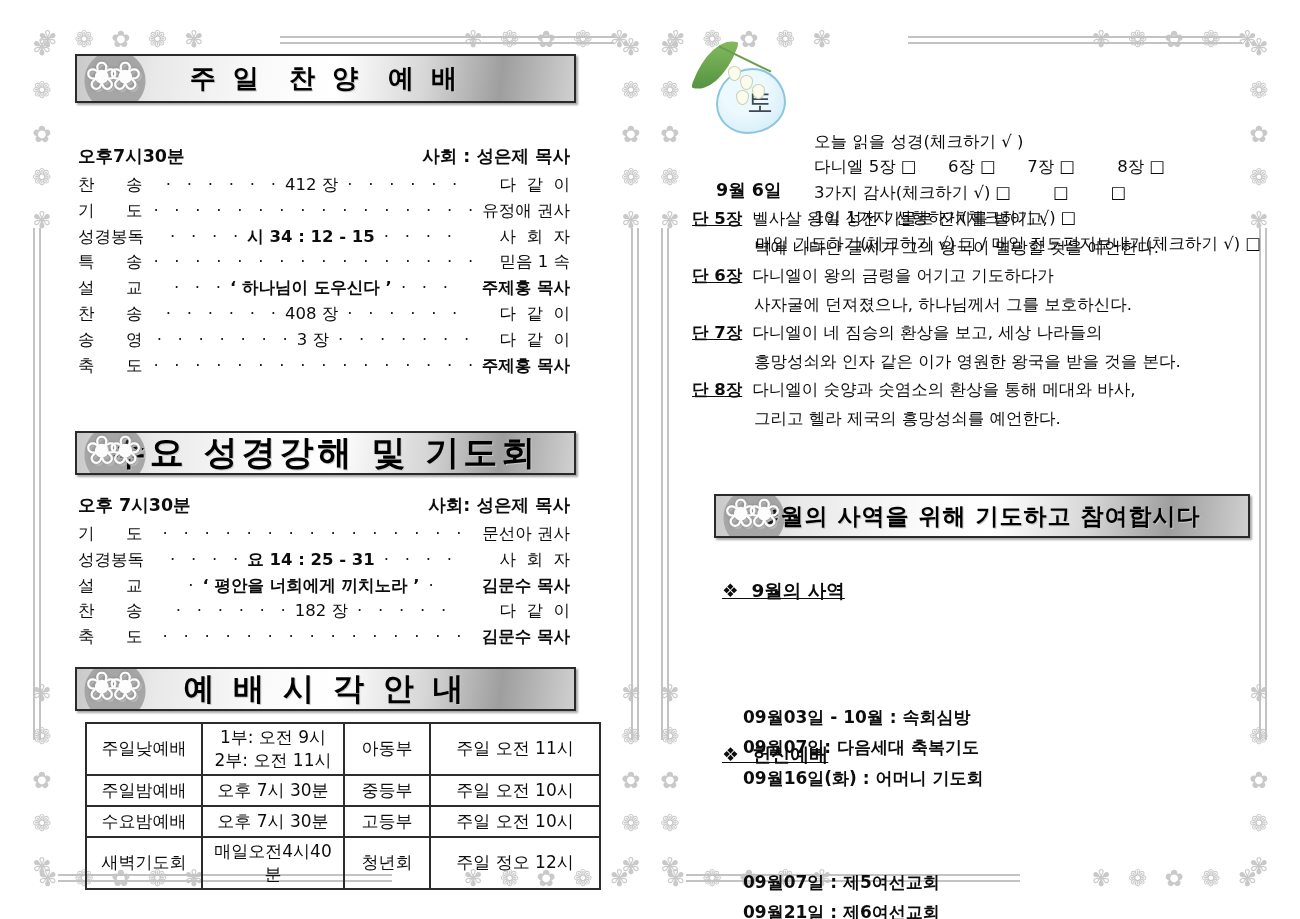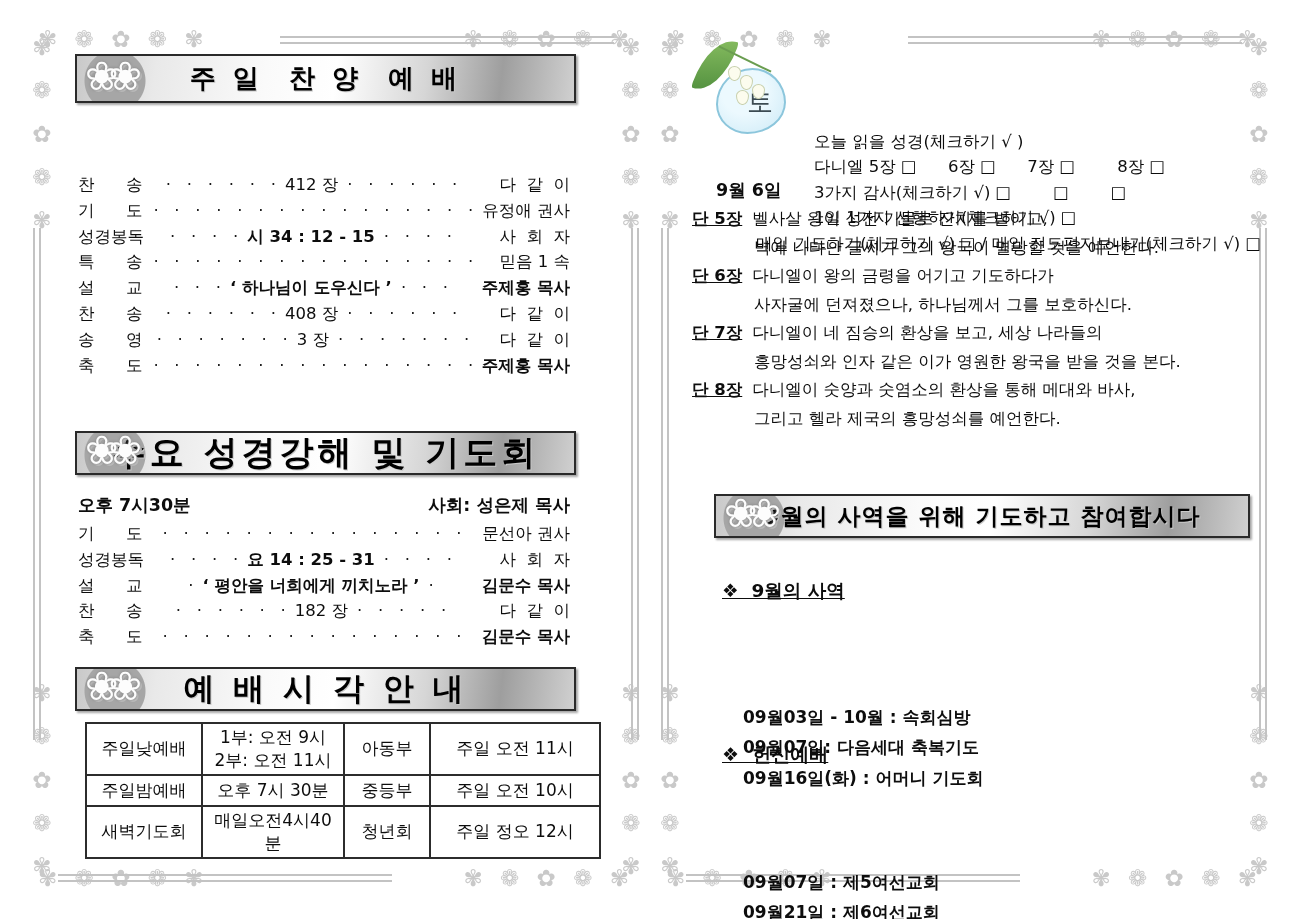--- a/index.html
+++ b/index.html
@@ -93,20 +93,24 @@
     <div class="hline top"></div>
     <div class="hline bottom"></div>
     <div class="vline left"></div>
     <div class="vline right"></div>
 
     <div class="banner" style="top:26px;left:45px;width:497px;height:45px;">
       <span class="daisies">❀❀</span>
       <span class="btxt">주 일  찬 양  예 배</span>
     </div>
 
+    <div class="meta" style="top:116px;left:48px;width:492px;">
+      <span>오후7시30분</span>
+      <span>사회 : 성은제 목사</span>
+    </div>
 
     <div class="rows" style="top:146px;left:48px;width:492px;">
 
     <div class="wrow">
         <span class="lbl">찬      송</span>
         <span class="ctr">
           <span class="dots">·   ·   ·   ·   ·   ·</span>
           <span>412 장</span>
           <span class="dots">·   ·   ·   ·   ·   ·</span>
         </span>
@@ -251,20 +255,26 @@
           <td class="tc3">아동부</td>
           <td class="tc4">주일 오전 11시</td>
         </tr>
           <tr>
           <td class="tc1">주일밤예배</td>
           <td class="tc2">오후 7시 30분</td>
           <td class="tc3">중등부</td>
           <td class="tc4">주일  오전 10시</td>
         </tr>
           <tr>
+          <td class="tc1">수요밤예배</td>
+          <td class="tc2">오후 7시 30분</td>
+          <td class="tc3">고등부</td>
+          <td class="tc4">주일  오전 10시</td>
+        </tr>
+          <tr>
           <td class="tc1">새벽기도회</td>
           <td class="tc2">매일오전4시40분</td>
           <td class="tc3">청년회</td>
           <td class="tc4">주일  정오 12시</td>
         </tr>
         </tbody>
     </table>
   </div>
 
   <div class="page page-right">

